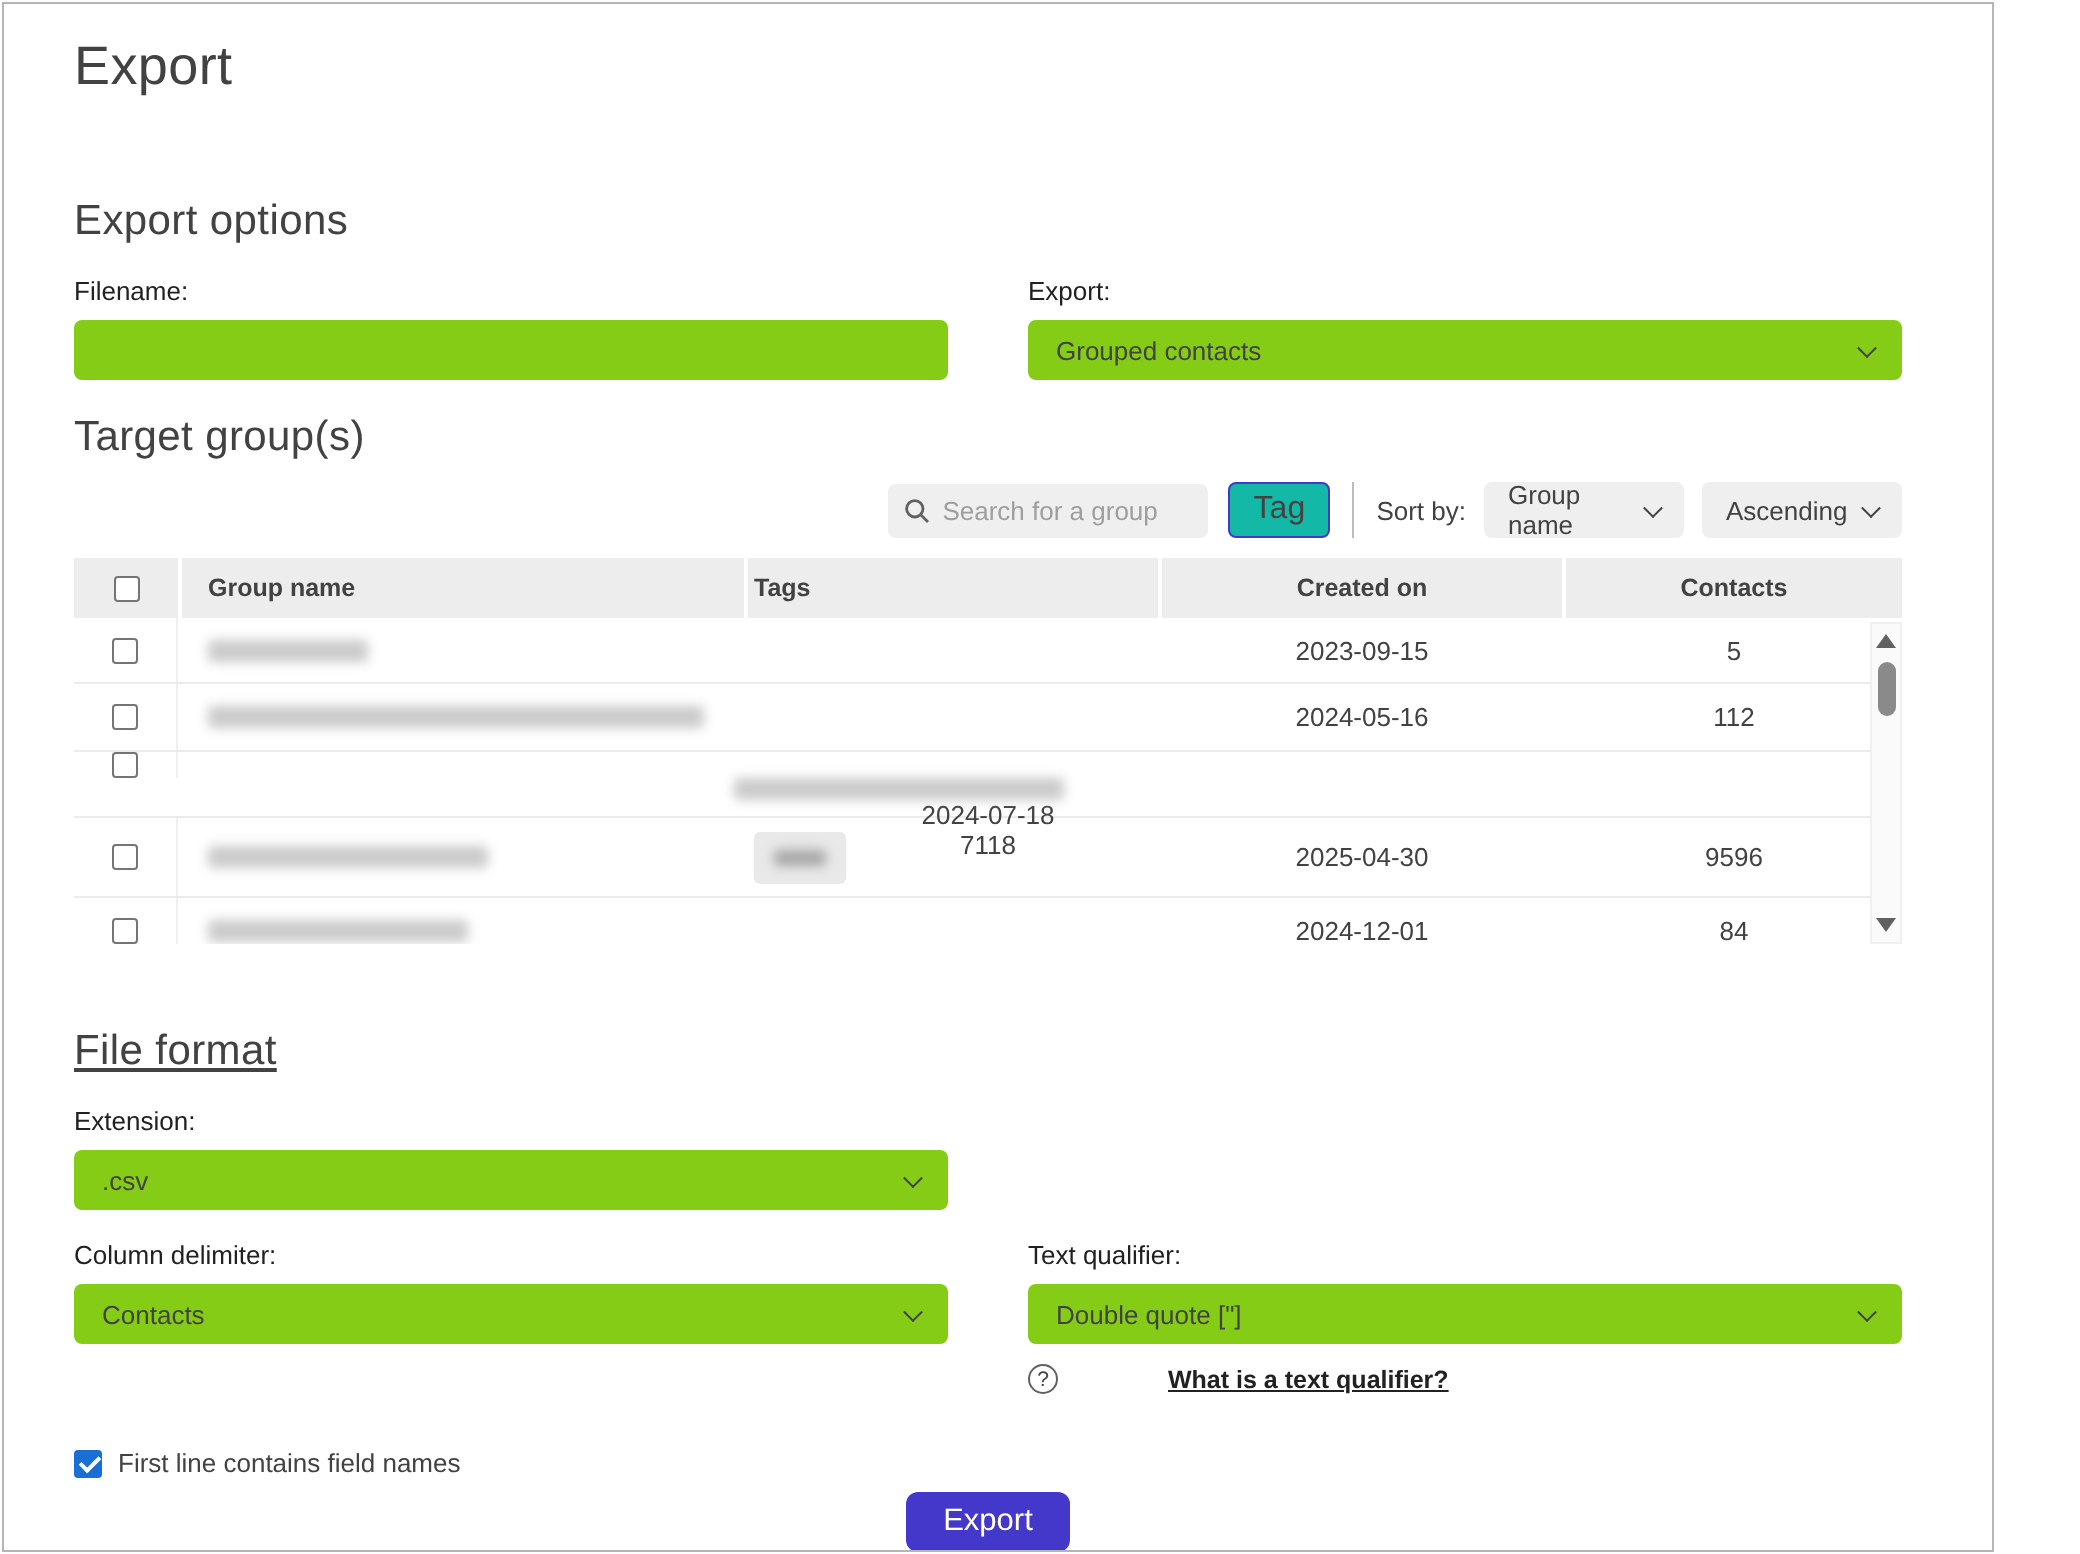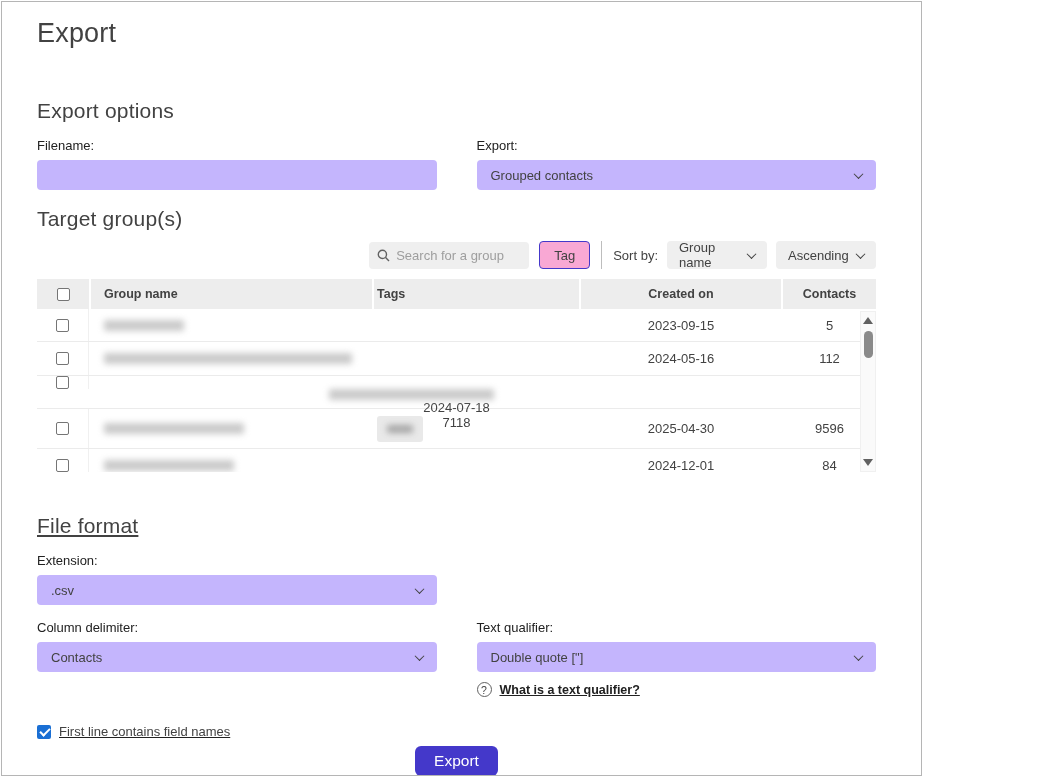--- a/index.html
+++ b/index.html
@@ -1,34 +1,34 @@
 <!DOCTYPE html>
 <html><head>
 <meta charset="utf-8">
 <style>
   * { margin:0; padding:0; box-sizing:border-box; }
   html,body { width:1040px; height:777px; background:#fff; }
   body { font-family:"Liberation Sans", sans-serif; color:#212121; }
   .page {
-    width:921px; height:775px; margin:1px; background:#fff;
+    width:996px; height:775px; margin:1px; background:#fff;
     border:1px solid #b5b5b5; overflow:hidden;
     padding:16px 45px 16px 35px; position:relative;
   }
   h1 { font-size:27px; font-weight:400; color:#424242; letter-spacing:.2px; }
   h2 { font-size:21px; font-weight:400; color:#424242; letter-spacing:.2px; }
   .h2-options { margin-top:50px; }
   .h2-target  { margin-top:17px; }
   .h2-format  { margin-top:42px;text-decoration:underline; }
 
   .two-col { display:flex; column-gap:40px; }
   .col { flex:1 1 0; min-width:0; }
 
   .field-label { display:block; font-size:13px; color:#212121; margin-top:15px; }
   .field, .select {
-    margin-top:7px; height:30px; width:100%; background:#c4b5fd;
+    margin-top:7px; height:30px; width:100%; background:#84cc16;
     border:none; border-radius:4px; font-family:inherit;
     font-size:13px; color:#424242; padding:0 14px; outline:none;
   }
   .select { display:flex; align-items:center; justify-content:space-between; cursor:pointer; }
   .chev {
     width:7px; height:7px; flex:0 0 auto;
     border-right:1.6px solid #424242; border-bottom:1.6px solid #424242;
     transform:rotate(45deg) translate(-1px,-1px);
   }
 
@@ -37,23 +37,23 @@
   .searchbox {
     width:160px; height:27px; background:#efefef; border-radius:4px;
     display:flex; align-items:center; padding:0 8px; gap:6px;
   }
   .searchbox input {
     border:none; background:transparent; outline:none; width:100%;
     font-family:inherit; font-size:13px; color:#424242;
   }
   .searchbox input::placeholder { color:#9e9e9e; }
   .tag-btn {
-    margin-left:10px; width:51px; height:28px; background:#f9a8d4;
+    margin-left:10px; width:51px; height:28px; background:#14b8a6;
     border:1.5px solid #4438ca; border-radius:4px; font-family:inherit;
-    font-size:13px; color:#424242; cursor:pointer;
+    font-size:16px; color:#424242; cursor:pointer;
   }
   .vdiv { width:1px; height:28px; background:#bdbdbd; margin:0 11px; }
   .sort-label { font-size:13px; color:#424242; margin-right:9px; }
   .pill {
     height:28px; background:#efefef; border-radius:4px; display:flex;
     align-items:center; justify-content:space-between; padding:0 12px;
     font-size:13px; color:#424242; cursor:pointer;
   }
   .pill-sort { width:100px; margin-right:9px; }
   .pill-dir  { width:100px; margin-right:0; }
@@ -94,24 +94,24 @@
   .sb-up { border-bottom:7px solid #616161; }
   .sb-dn { border-top:7px solid #616161; margin-top:auto; }
   .sb-thumb { width:9px; height:27px; background:#8a8a8a; border-radius:5px; margin-top:2px; }
 
   
   .help-row { display:flex; align-items:center; gap:8px; margin-top:10px; }
   .q-icon {
     width:15px; height:15px; border:1px solid #616161; border-radius:50%;
     font-size:10.5px; color:#424242; display:flex; align-items:center; justify-content:center;
   }
-  .help-link { font-size:12.5px; color:#212121; text-decoration:underline; cursor:pointer; font-weight:600; }
-
-  
-  .firstline-row { display:flex; align-items:center; gap:8px; margin-top:27px;text-decoration:underline; }
+  .help-link { font-size:12.5px; color:#212121; text-decoration:underline; cursor:pointer; font-weight:600;margin-left:47px; }
+
+  
+  .firstline-row { display:flex; align-items:center; gap:8px; margin-top:27px; }
   .checkbox-checked {
     width:14px; height:14px; background:#1a6fd4; border-radius:2px; position:relative; flex:0 0 auto;
   }
   .checkbox-checked::after {
     content:""; position:absolute; left:4.5px; top:1.5px; width:4px; height:8px;
     border-right:2px solid #fff; border-bottom:2px solid #fff; transform:rotate(45deg);
   }
   .firstline-label { font-size:13px; color:#424242; }
   .export-row { display:flex; justify-content:center; margin-top:7px; }
   .export-btn {

